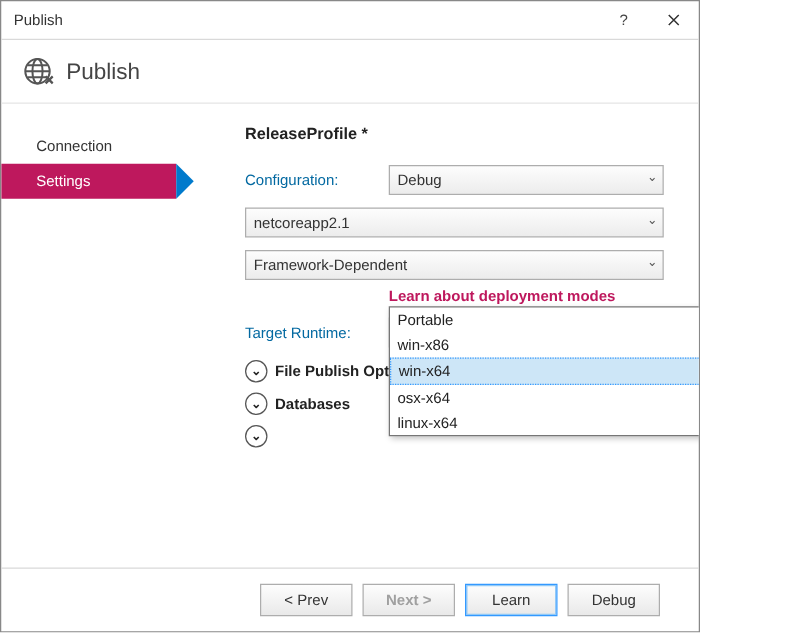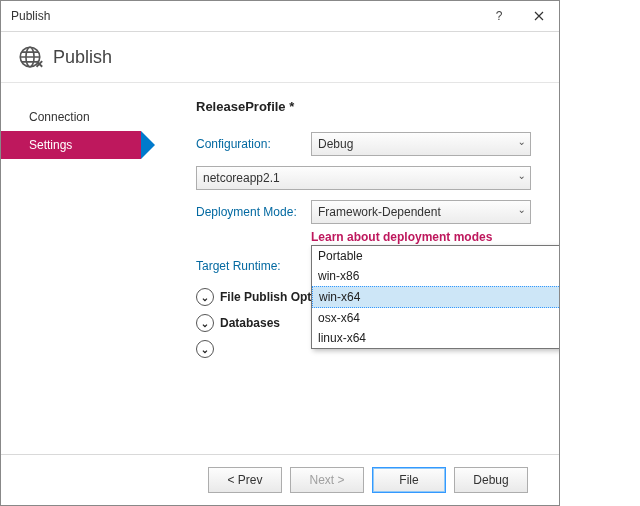--- a/index.html
+++ b/index.html
@@ -22,21 +22,21 @@
   .combo{flex:1;height:22px;border:1px solid #adadad;background:linear-gradient(#fdfdfd,#ececec);display:flex;align-items:center;padding:0 6px;position:relative;color:#333;}
   .combo .chev{position:absolute;right:4px;top:3px;color:#555;font-size:10px;}
   .link{color:#be185d;margin-left:115px;margin-top:-4px;margin-bottom:10px;display:block;font-weight:bold;}
   .expand{display:flex;align-items:center;gap:6px;margin:8px 0;font-weight:600;}
   .expand .circ{width:16px;height:16px;border:1px solid #555;border-radius:50%;display:flex;align-items:center;justify-content:center;font-size:10px;}
   .dropdown{position:absolute;left:170px;top:162px;width:355px;background:#fff;border:1px solid #767676;box-shadow:2px 2px 5px rgba(0,0,0,0.25);}
   .dropdown .opt{height:18px;padding:1px 6px;display:flex;align-items:center;color:#222;font-size:12px;}
   .dropdown .opt.sel{background:#cde6f7;border:1px dotted #3399ff;margin:0;}
   .footer{height:50px;border-top:1px solid #d9d9d9;display:flex;align-items:center;justify-content:flex-end;gap:8px;padding-right:31px;}
   .btn{min-width:72px;height:24px;border:1px solid #adadad;background:linear-gradient(#fdfdfd,#e9e9e9);display:flex;align-items:center;justify-content:center;color:#333;}
-  .btn.disabled{color:#a0a0a0;}
+  .btn.disabled{color:#a0a0a0;font-weight:bold;}
   .btn.primary{border:1px solid #3399ff;box-shadow:0 0 0 1px #91c9f7 inset;}
 </style>
 </head>
 <body>
 
 <div class="window">
 
   <div class="titlebar">
     <div class="title">Publish</div>
     <div class="tbtn">?</div>
@@ -82,21 +82,20 @@
       </div>
 
       <div class="row">
         <div class="combo">
           <span>netcoreapp2.1</span>
           <span class="chev">⌄</span>
         </div>
       </div>
 
       <div class="row">
-        <div class="lbl">Deployment Mode:</div>
         <div class="combo">
           <span>Framework-Dependent</span>
           <span class="chev">⌄</span>
         </div>
       </div>
       <a class="link">Learn about deployment modes</a>
 
       <div class="row">
         <div class="lbl">Target Runtime:</div>
         <div class="combo">
@@ -139,20 +138,20 @@
   </div>
 
   <div class="footer">
     <div class="btn">
         <span>&lt; Prev</span>
       </div>
     <div class="btn disabled">
         <span>Next &gt;</span>
       </div>
     <div class="btn primary">
-        <span>File</span>
+        <span>Learn</span>
       </div>
     <div class="btn">
         <span>Debug</span>
       </div>
   </div>
 
 </div>
 
 </body></html>

